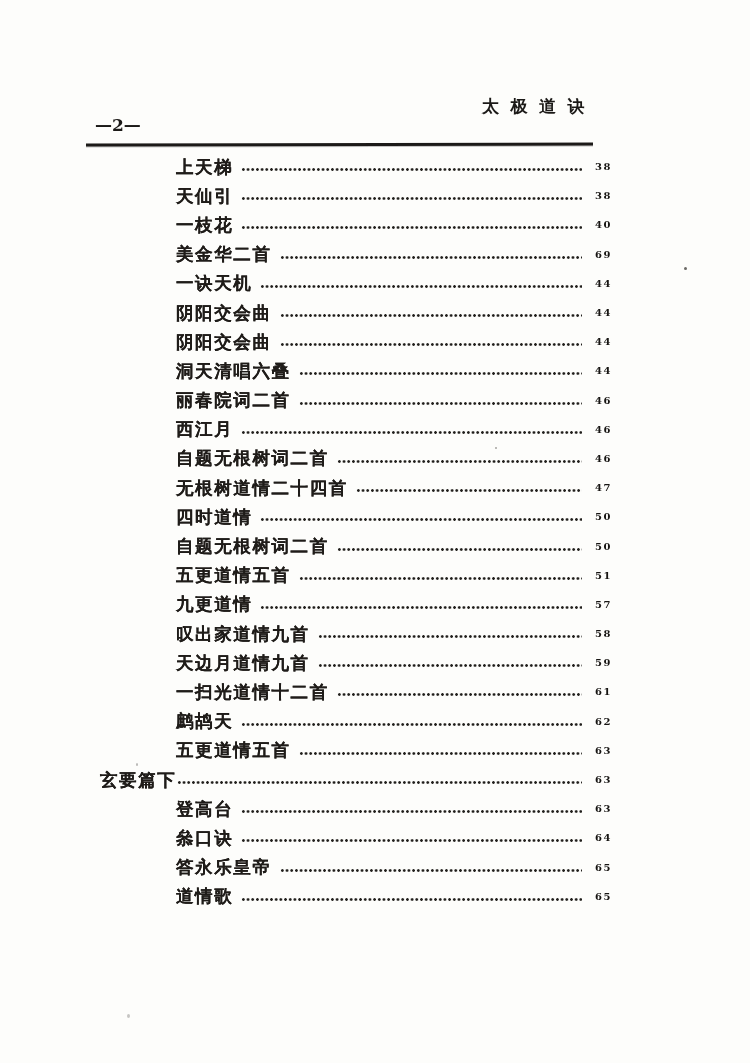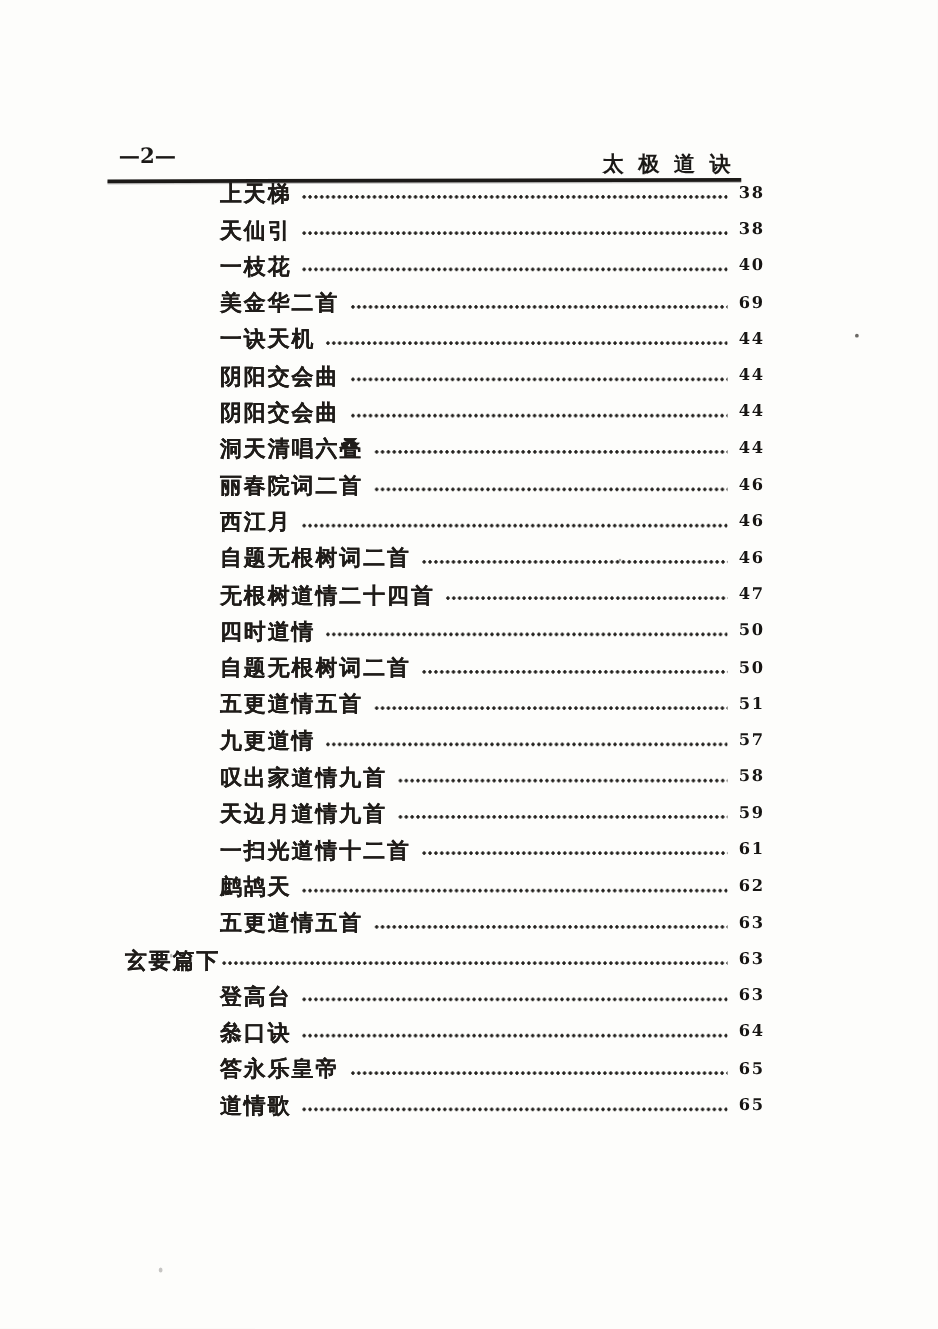--- a/index.html
+++ b/index.html
@@ -15,34 +15,34 @@
     overflow:hidden;
   }
   
   .folio{
     position:absolute;left:95px;top:115px;
     font-family:"DejaVu Serif", serif;
     font-size:17px;font-weight:bold;color:#1b1917;
     letter-spacing:0px;
   }
   .book-title{
-    position:absolute;left:482px;top:120px;
+    position:absolute;left:482px;top:95px;
     font-size:17px;font-weight:700;color:#1b1917;
     letter-spacing:11.5px;white-space:nowrap;
   }
   .head-rule{
     position:absolute;left:86px;top:143px;
     width:507px;height:3px;
     background:#1c1a18;
     transform:rotate(-0.12deg);
     box-shadow:0 1px 0 rgba(30,28,26,.25);
   }
   
   .toc{
-    position:absolute;left:0;top:140px;width:750px;
+    position:absolute;left:0;top:152px;width:750px;
   }
   .toc-row{
     display:flex;align-items:center;
     height:29.2px;
     padding-left:176px;padding-right:138px;
     box-sizing:border-box;
   }
   .toc-row.level-1{
     padding-left:100px;
   }
@@ -56,21 +56,21 @@
     height:9px;align-self:center;
     margin:6px 3px 0 8px;
     background-image:radial-gradient(circle, #211f1c 1.12px, rgba(0,0,0,0) 1.55px);
     background-size:4.7px 9px;
     background-repeat:repeat-x;
     background-position:left 45%;
   }
   .toc-row.level-1 .t-dots{margin-left:1px;}
   .t-page{
     font-family:"DejaVu Serif", serif;
-    font-size:13px;font-weight:bold;color:#171513;
+    font-size:10px;font-weight:bold;color:#171513;
     letter-spacing:1.5px;
     min-width:27px;text-align:right;white-space:nowrap;
   }
   
   .speck{position:absolute;background:#3a3733;border-radius:50%;}
   .speck.s1{left:684px;top:267px;width:3px;height:3px;opacity:.75;}
   .speck.s2{left:495px;top:447px;width:2px;height:2px;opacity:.45;}
   .speck.s3{left:127px;top:1014px;width:3px;height:4px;opacity:.28;}
   .speck.s4{left:136px;top:763px;width:2px;height:3px;opacity:.35;}
 </style>

